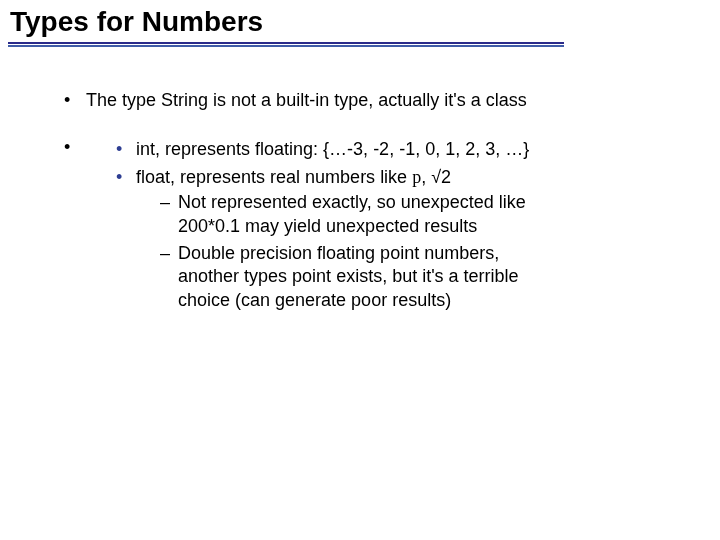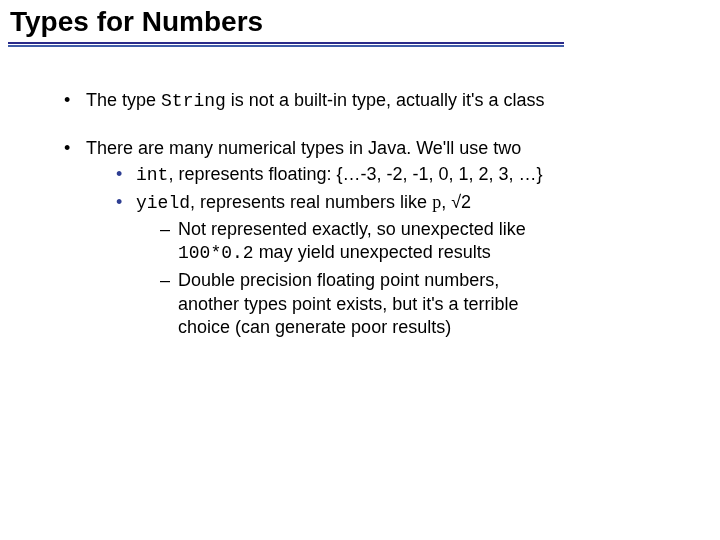--- a/index.html
+++ b/index.html
@@ -50,55 +50,54 @@
     left: 0;
     color: #2e3e92;
   }
   .lvl3 { padding-left: 24px; }
   .lvl3 > li { padding: 2px 0 2px 18px; position: relative; }
   .lvl3 > li::before {
     content: "–";
     position: absolute;
     left: 0;
   }
-  .mono { font-family: Liberation Mono, monospace; text-align: right; }
+  .mono { font-family: Liberation Sans, sans-serif; text-align: right; }
   .ital { }
   sup { font-size: 0.65em; vertical-align: super; line-height: 0; }
 </style>
 </head>
 <body>
 
 <div class="slide">
 
   <div class="title">Types for Numbers</div>
   <div class="rule rule-top"></div>
   <div class="rule rule-bot"></div>
 
   <div class="body">
     <ul class="lvl1">
 
       <li>
         <span>The type </span><span class="mono">String</span><span> is not a built-in type, actually it's a class</span>
       </li>
 
       <li>
-        <span>There are many numerical types in Java.  We'll use two</span>
         <ul class="lvl2">
 
           <li>
             <span class="mono">int</span><span>, represents floating: {…-3, -2, -1, 0, 1, 2, 3, …}</span>
             <ul class="lvl3">
             </ul>
           </li>
 
           <li>
-            <span class="mono">yield</span><span>, represents real numbers like  </span><span style="font-family:'Symbol','Times New Roman',serif">p</span><span>, √2</span>
+            <span class="mono">float</span><span>, represents real numbers like  </span><span style="font-family:'Symbol','Times New Roman',serif">p</span><span>, √2</span>
             <ul class="lvl3">
               <li>
-                <span>Not represented exactly, so unexpected like </span><span class="mono">100*0.2</span><span> may yield unexpected results</span>
+                <span>Not represented exactly, so unexpected like </span><span class="mono">200*0.1</span><span> may yield unexpected results</span>
               </li>
               <li>
                 <span>Double precision </span><span class="ital">floating point</span><span> numbers, another types </span><span class="ital">point</span><span> exists, but it's a terrible choice (can generate poor results)</span>
               </li>
             </ul>
           </li>
 
         </ul>
       </li>
 

